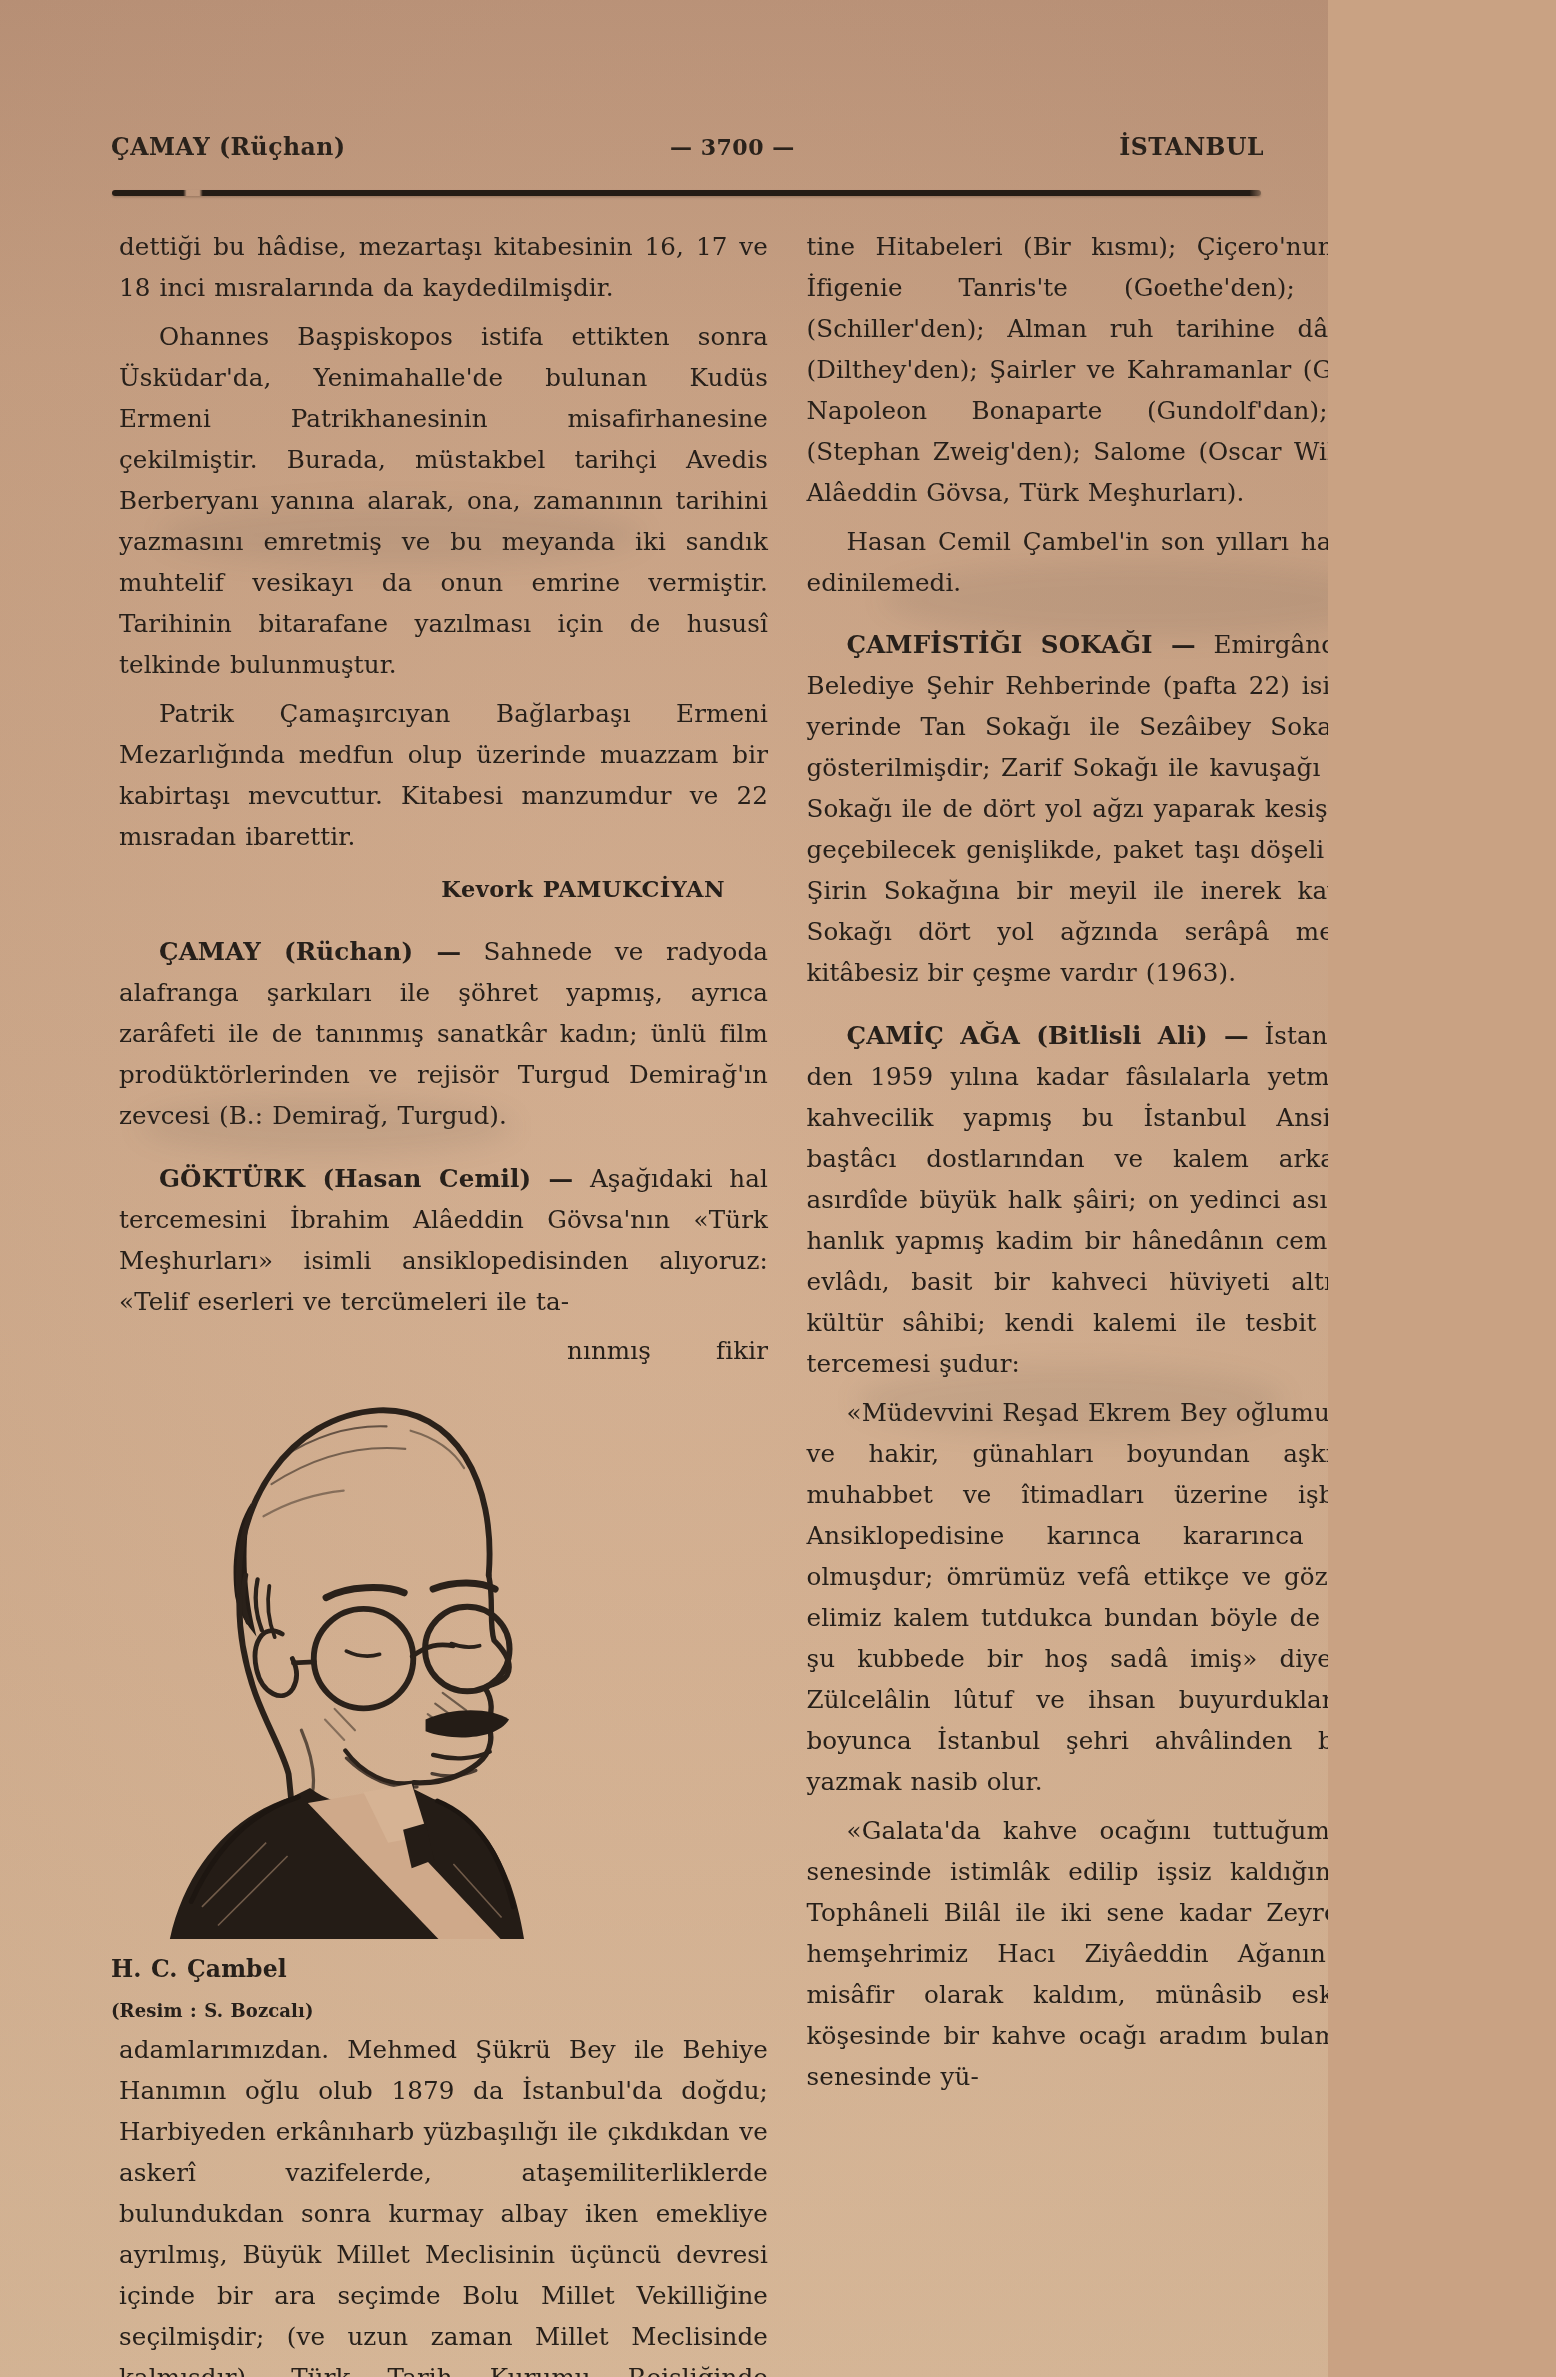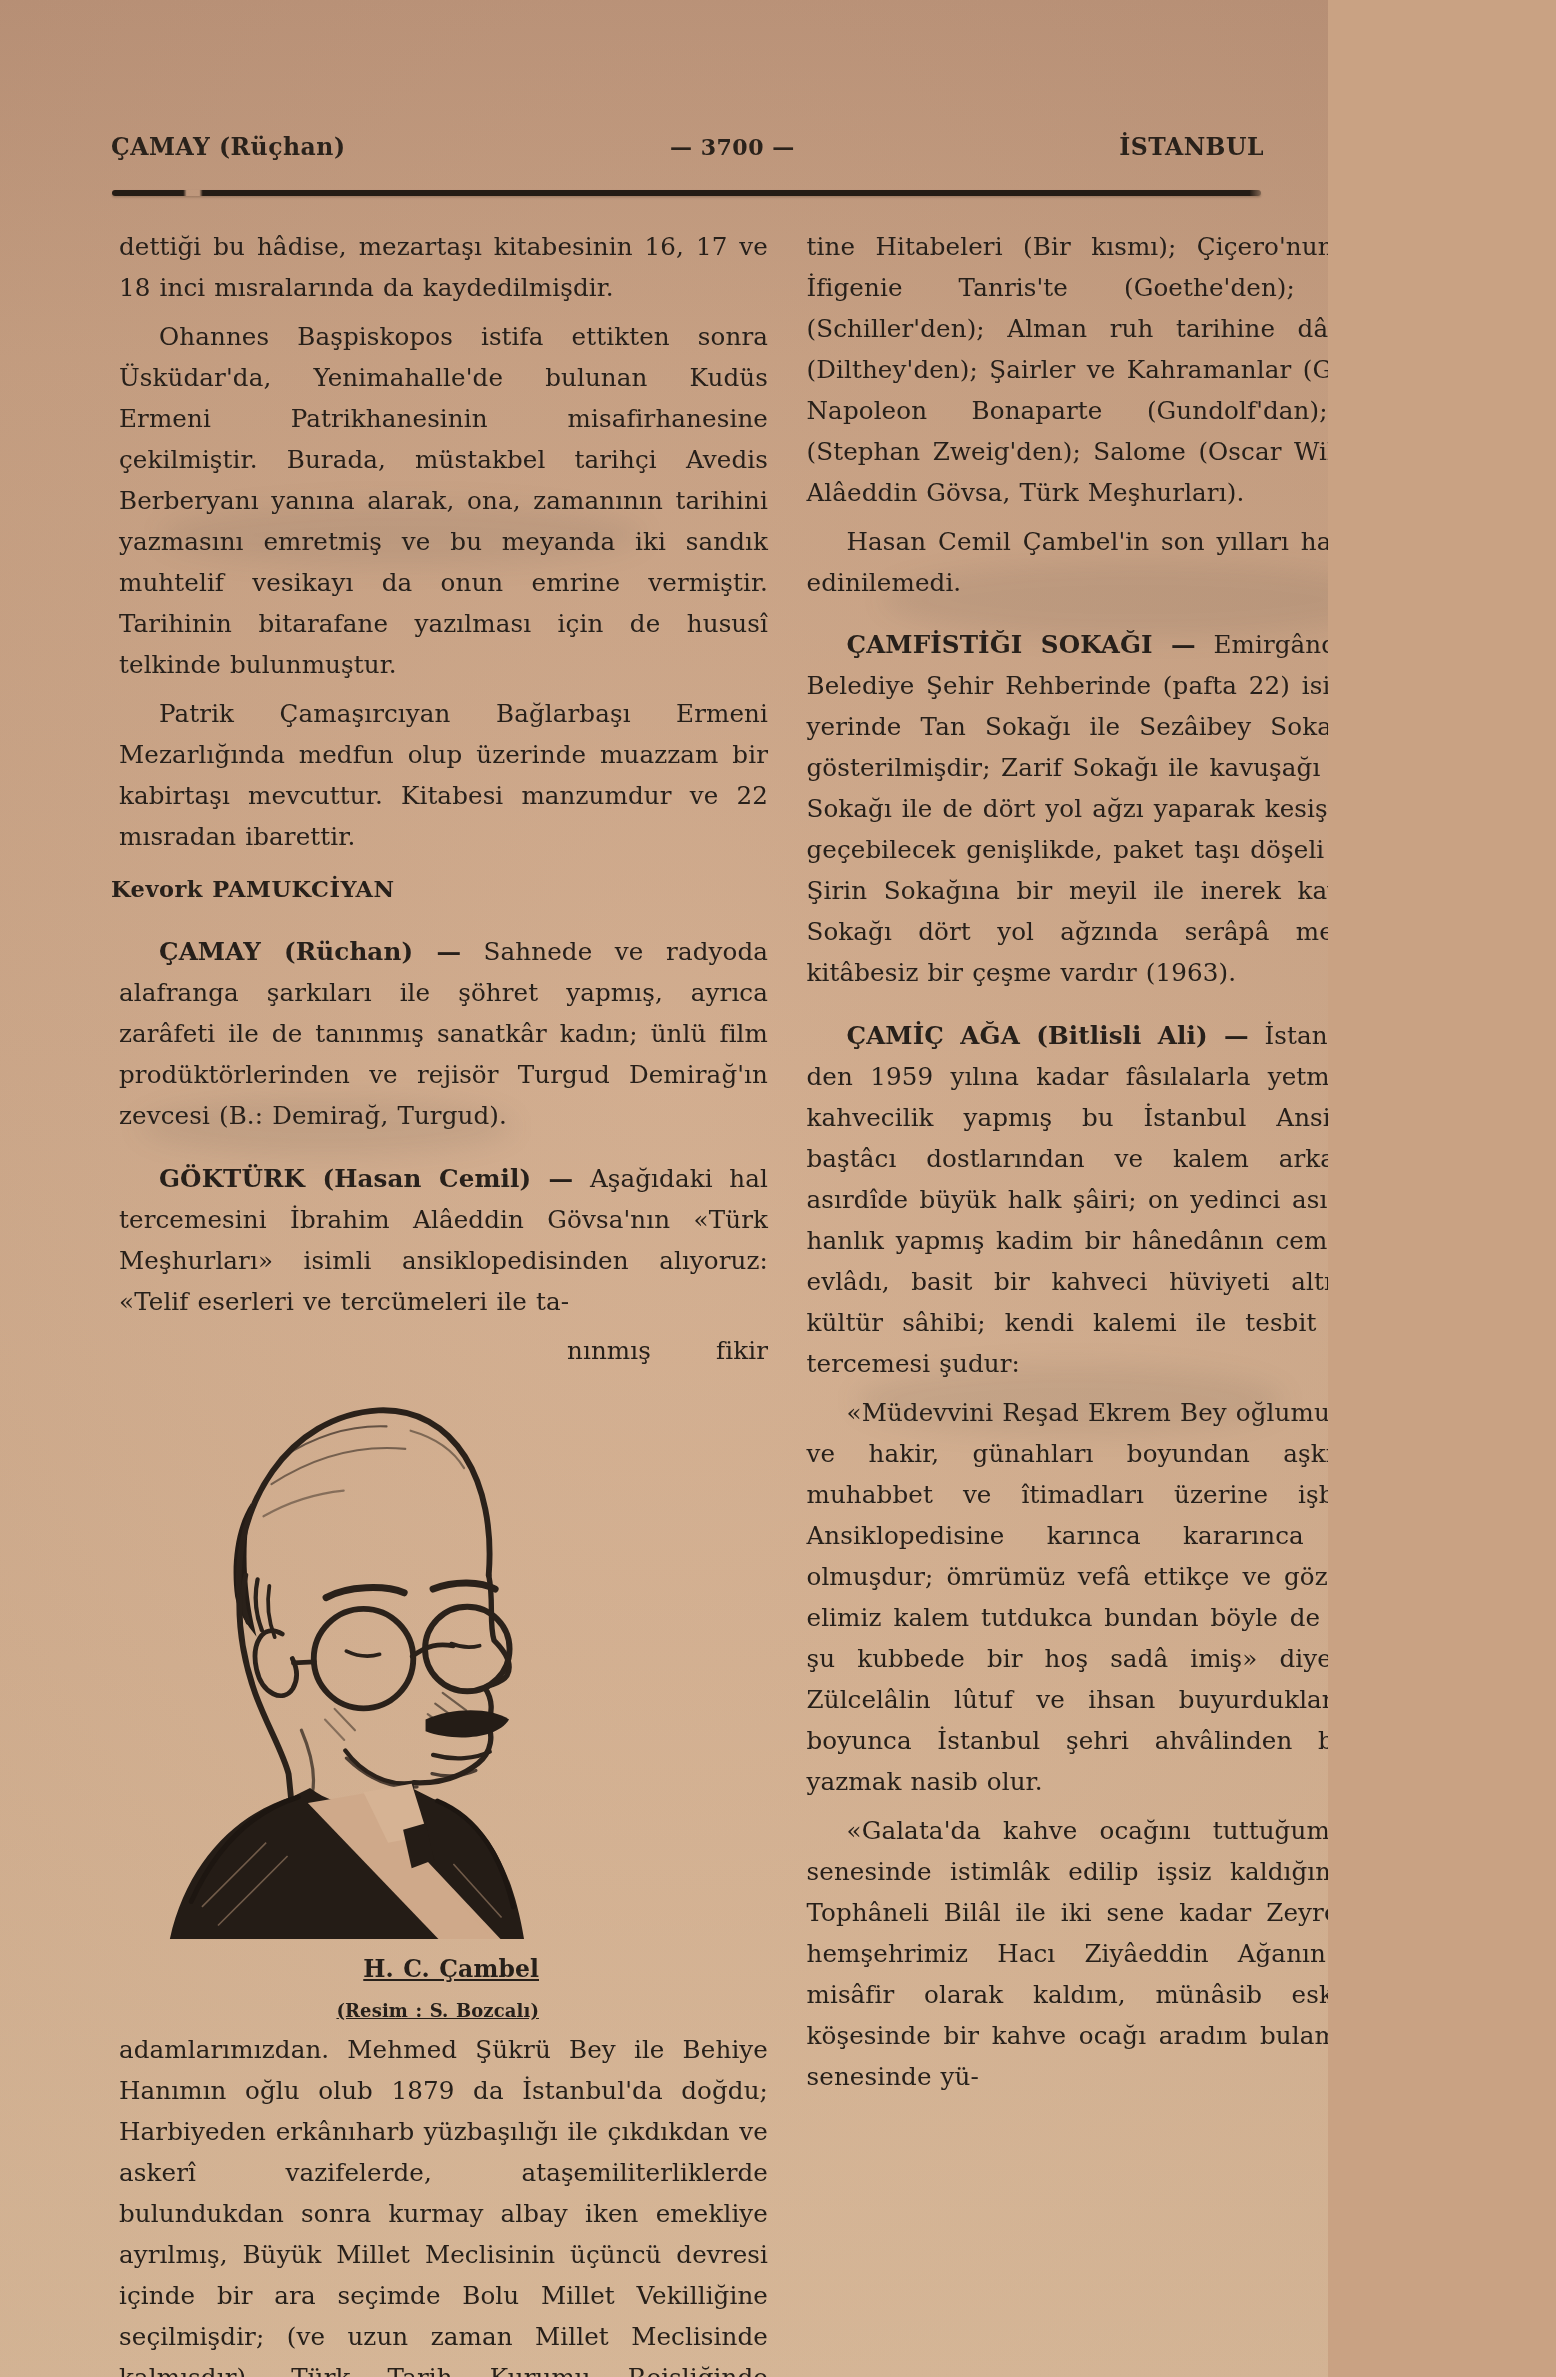--- a/index.html
+++ b/index.html
@@ -57,30 +57,29 @@
     word-spacing: 1.1px;
   }
   .col-left  { width: 665px; }
   .col-right { width: 693px; }
   p { margin: 8px; }
   .indent { text-indent: 40px; }
   .entry { margin-top: 21.4px; text-indent: 40px; }
   .entry-title { font-weight: bold; }
   .signature {
     margin: 11.8px 51px 14px 0;
-    font-weight: bold; font-size: 22.5px;
+    text-align: right; font-weight: bold; font-size: 22.5px;
     letter-spacing: 0.5px;
   }
   figure.portrait {
     float: left;
     width: 428px;
     margin: 15px 28px 5.4px 0;
     padding: 0;
-    text-align: right;
-    text-decoration: underline;
+    text-align: left;
   }
   figure.portrait svg { display: block; width: 428px; height: 594px; }
   .caption-name  { font-weight: bold; font-size: 23.5px; margin-top: 16px; line-height: 28px; }
   .caption-credit{ font-weight: bold; font-size: 18px; margin-top: 16px; line-height: 24.6px; }
   .cont { text-indent: 0; }
 </style>
 </head>
 <body>
 
 <div class="page">

